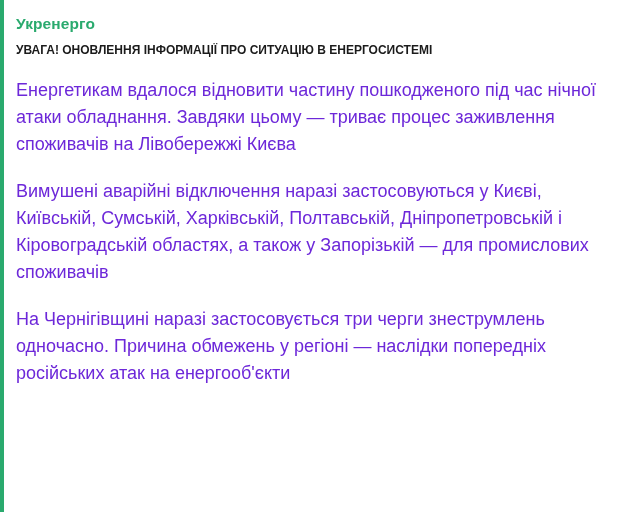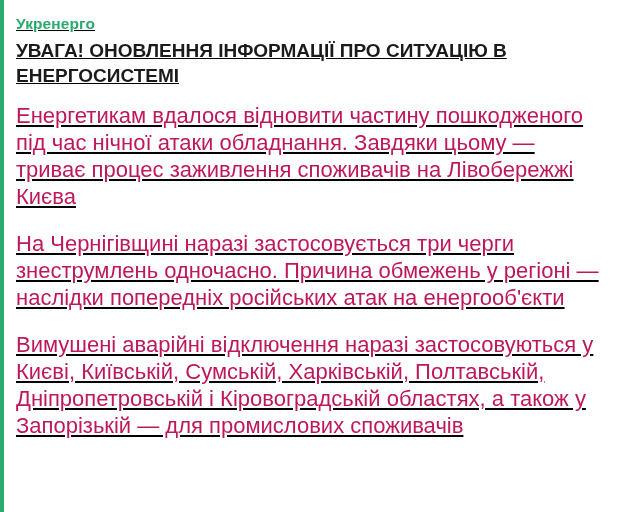--- a/index.html
+++ b/index.html
@@ -13,49 +13,48 @@
     font-family: "Liberation Sans", sans-serif;
     overflow: hidden;
   }
   .post {
     position: relative;
     width: 643px;
     height: 512px;
     box-sizing: border-box;
     padding: 14px 16px 0 16px;
     background: #ffffff;
-    text-decoration: underline;
   }
   .accent-bar {
     position: absolute;
     left: 0;
     top: 0;
     width: 4px;
     height: 512px;
     background: #2aaa6e;
   }
   .channel-name {
     color: #2aaa6e;
     font-size: 15.5px;
     font-weight: bold;
     line-height: 20px;
     margin: 0 0 4px 0;
     letter-spacing: 0.1px;
   }
   .headline {
     color: #1b1b1b;
-    font-size: 19px;
+    font-size: 12px;
     font-weight: bold;
     line-height: 25px;
     margin: 0 0 14px 0;
     max-width: 530px;
   }
   .para {
-    color: #be185d;
-    font-size: 22px;
+    color: #6d28d9;
+    font-size: 18px;
     line-height: 27px;
     margin: 14px 0 20px 0;
     max-width: 588px;
   }
   .para:last-child {
     margin-bottom: 0;
   }
 </style>
 </head>
 <body>
@@ -63,18 +62,18 @@
 <div class="post">
 
   <div class="accent-bar"></div>
 
   <div class="channel-name">Укренерго</div>
 
   <div class="headline">УВАГА! ОНОВЛЕННЯ ІНФОРМАЦІЇ ПРО СИТУАЦІЮ В ЕНЕРГОСИСТЕМІ</div>
 
   <p class="para">Енергетикам вдалося відновити частину пошкодженого під час нічної атаки обладнання. Завдяки цьому — триває процес заживлення споживачів на Лівобережжі Києва</p>
 
+  <p class="para">Вимушені аварійні відключення наразі застосовуються у Києві, Київській, Сумській, Харківській, Полтавській, Дніпропетровській і Кіровоградській областях, а також у Запорізькій — для промислових споживачів</p>
+
   <p class="para">На Чернігівщині наразі застосовується три черги знеструмлень одночасно. Причина обмежень у регіоні — наслідки попередніх російських атак на енергооб'єкти</p>
-
-  <p class="para">Вимушені аварійні відключення наразі застосовуються у Києві, Київській, Сумській, Харківській, Полтавській, Дніпропетровській і Кіровоградській областях, а також у Запорізькій — для промислових споживачів</p>
 
 
 </div>
 
 </body></html>

